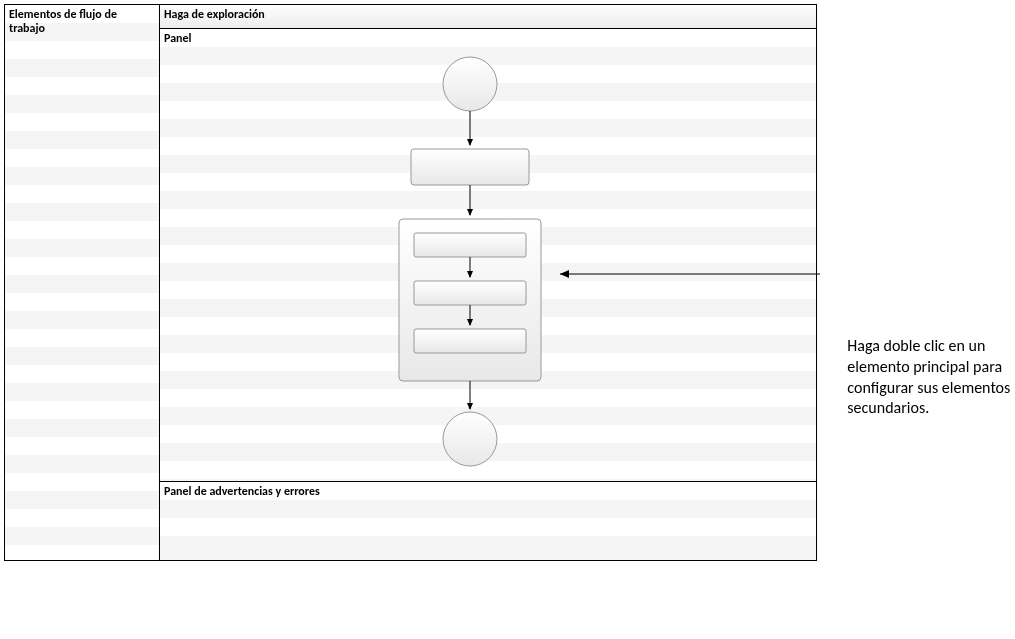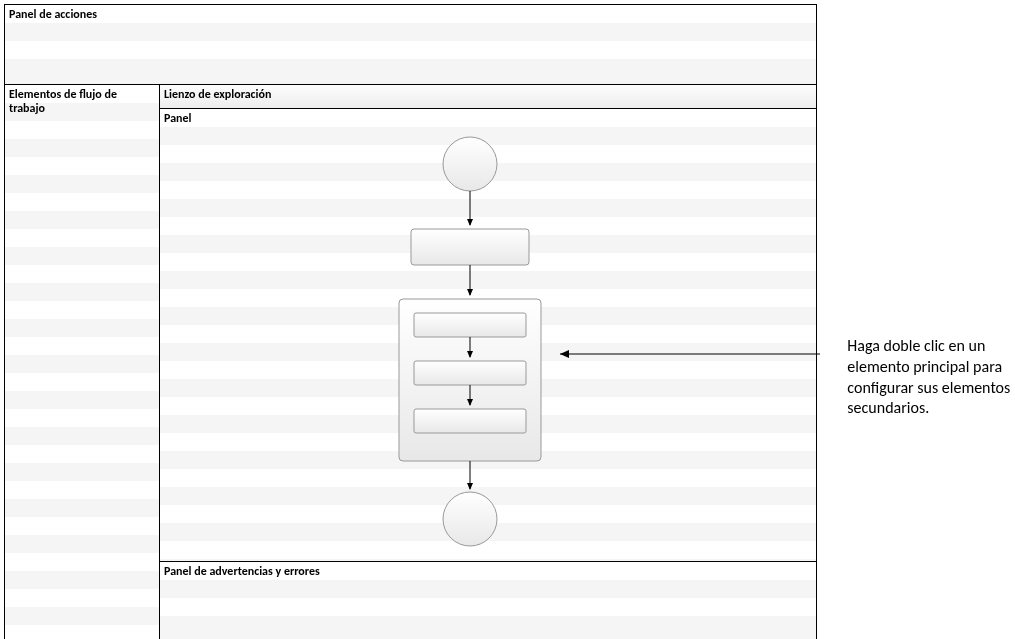--- a/index.html
+++ b/index.html
@@ -85,34 +85,31 @@
       margin-top: 332px;
     }
   </style>
 </head>
 <body>
 
 <div class="container">
 
   <div class="main-panel">
 
-    <div class="actions-panel">
-      <span class="panel-label">Panel de acciones</span>
-    </div>
 
     <div class="middle-row">
 
       <div class="sidebar">
         <span class="panel-label">Elementos de flujo de trabajo</span>
       </div>
 
       <div class="right-col">
 
         <div class="explorer-bar">
-          <span class="panel-label">Lienzo de exploración</span>
+          <span class="panel-label">Haga de exploración</span>
         </div>
 
         <div class="canvas-area">
           <span class="panel-label">Panel</span>
 
           <svg class="canvas-svg" width="660" height="420">
             <defs>
               <linearGradient id="nodeGrad" x1="0" y1="0" x2="0" y2="1">
                 <stop offset="0%" stop-color="#ffffff"></stop>
                 <stop offset="100%" stop-color="#e8e8e8"></stop>

